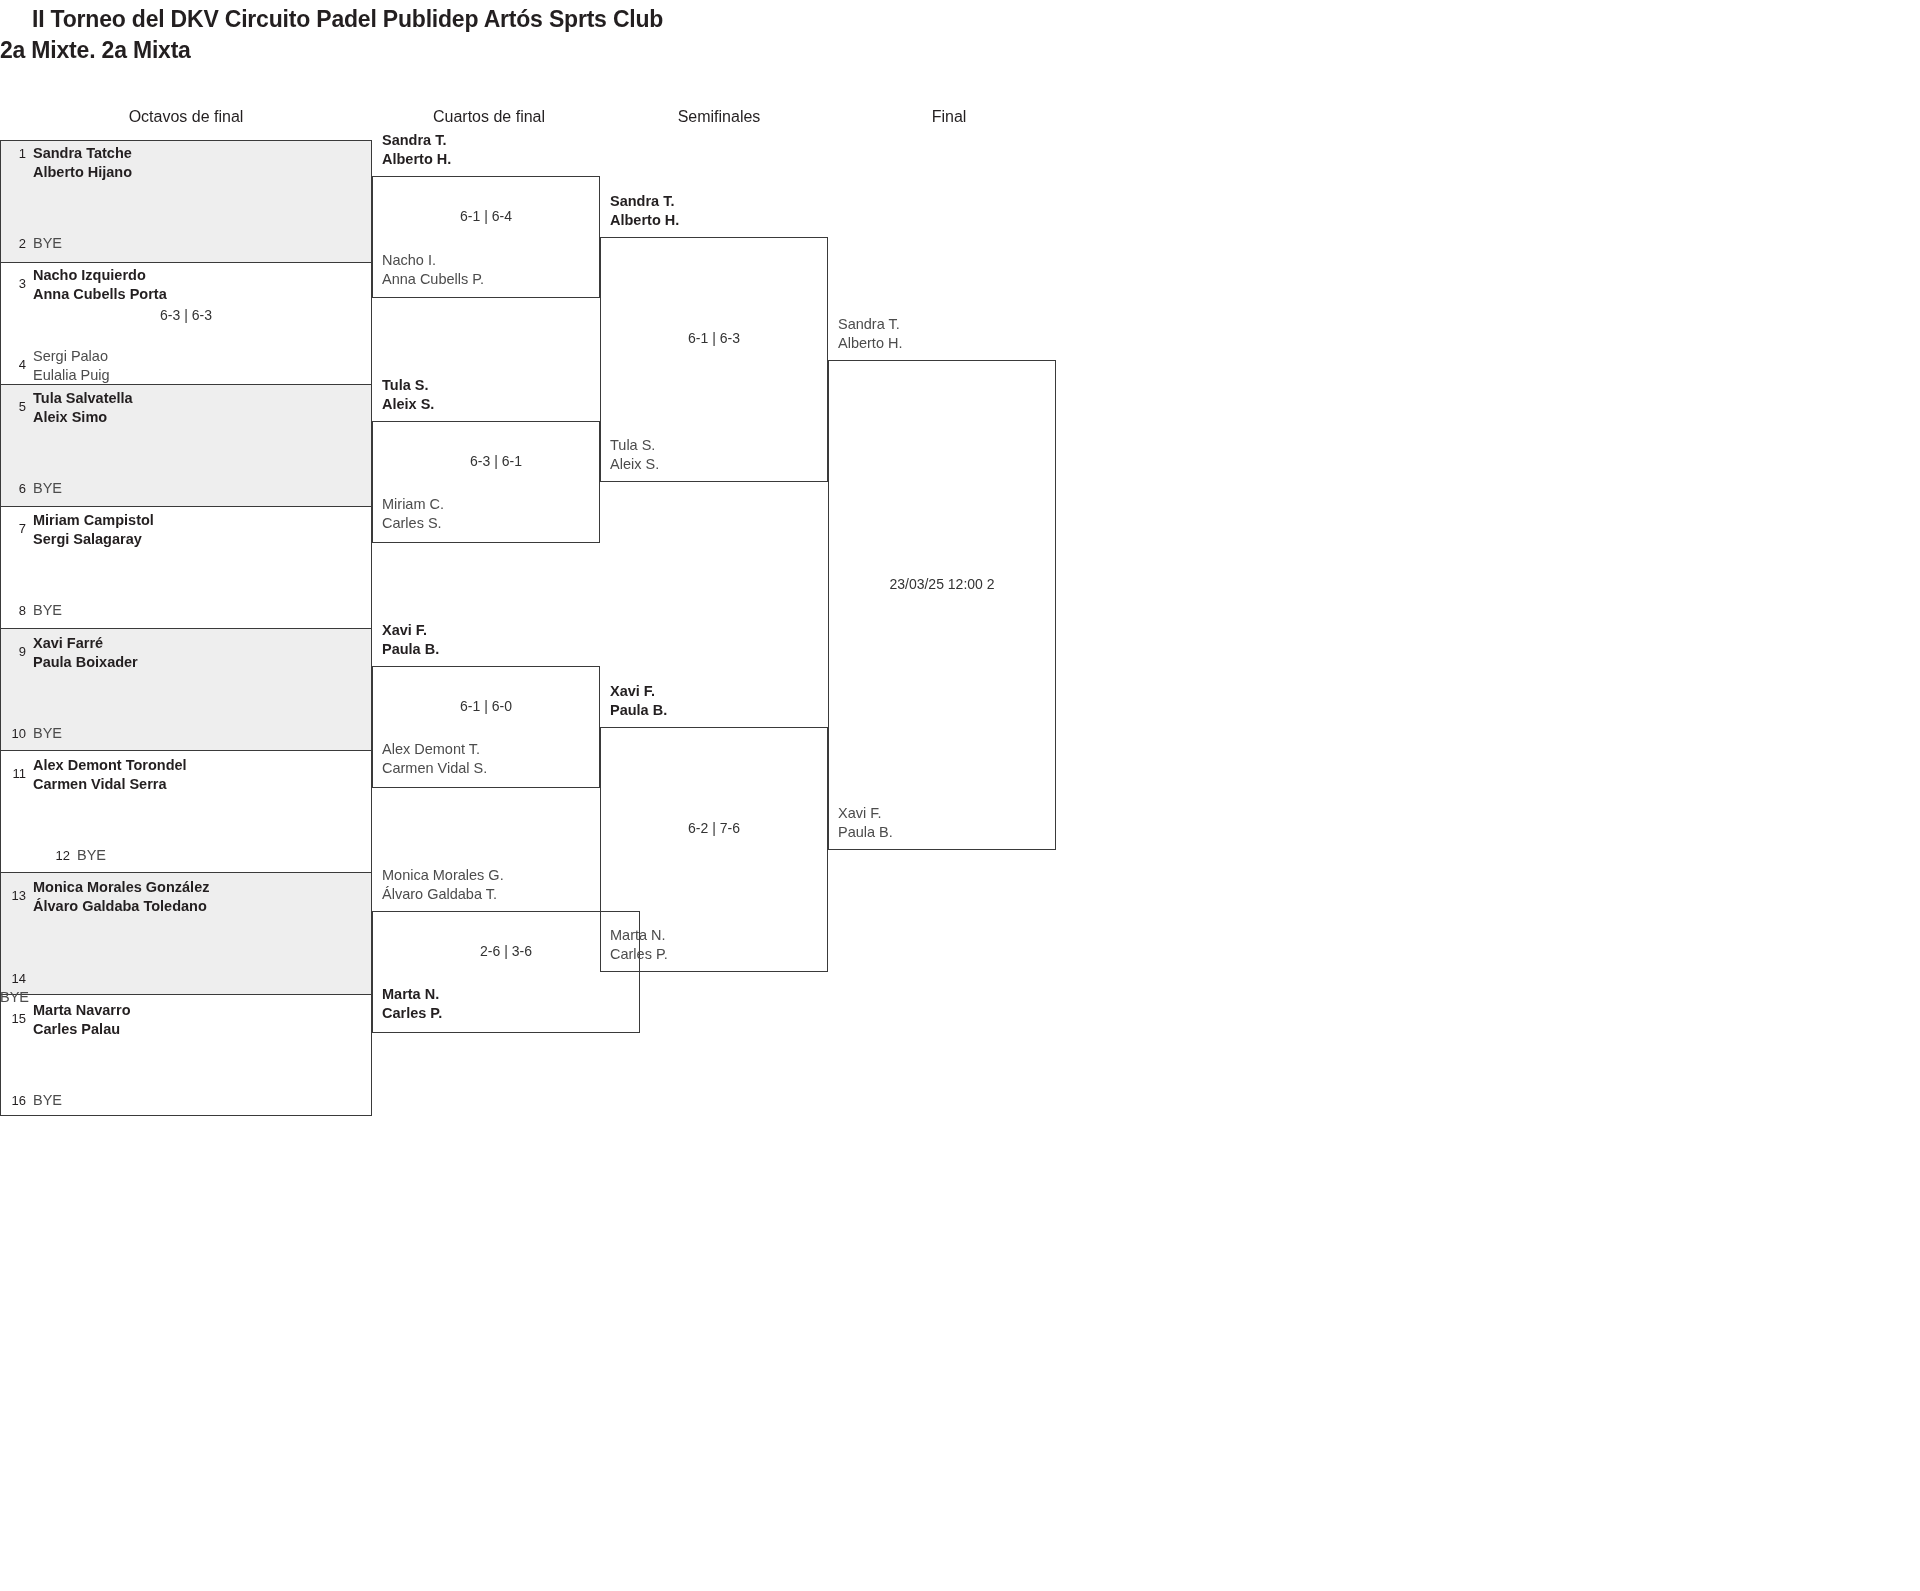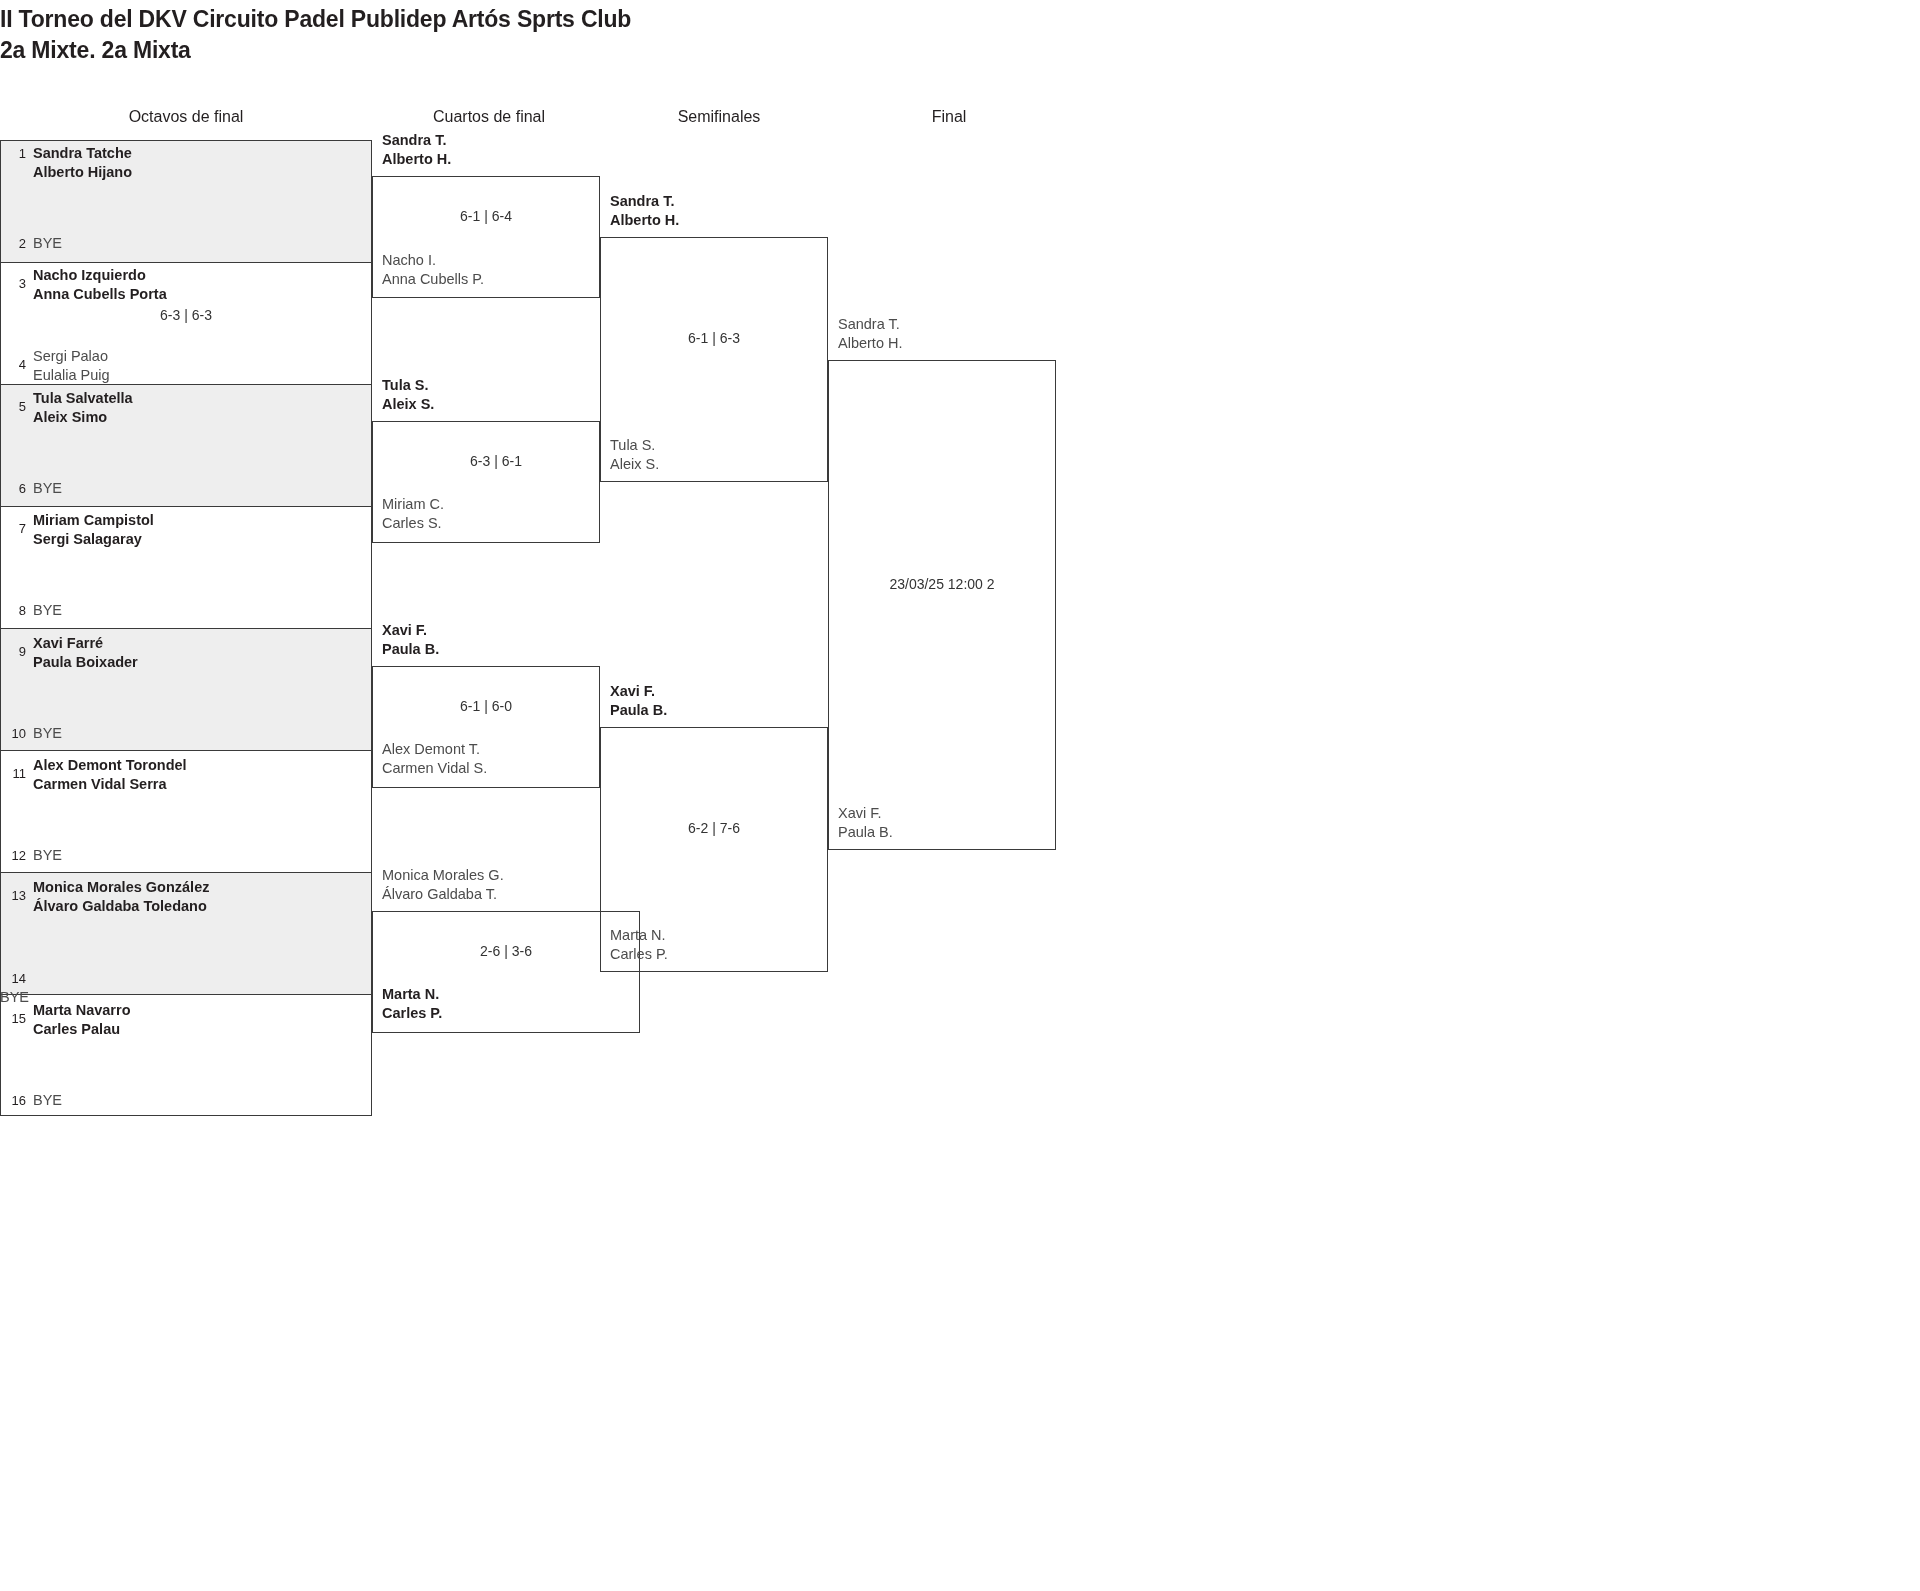--- a/index.html
+++ b/index.html
@@ -23,20 +23,21 @@
     top: 4px;
     width: 1200px;
   }
   .title-line-1 {
     font-size: 23px;
     font-weight: 700;
     line-height: 31px;
     letter-spacing: -0.2px;
     color: #231f20;
     white-space: nowrap;
+    padding-left: 32px;
   }
   .title-line-2 {
     font-size: 23px;
     font-weight: 700;
     line-height: 31px;
     letter-spacing: -0.2px;
     color: #231f20;
     white-space: nowrap;
   }
 
@@ -248,21 +249,21 @@
     <span class="seed-names bye">BYE</span>
   </div>
 
   <div class="seed-entry" style="top:616px;">
     <span class="seed-num low">11</span>
     <span class="seed-names win">
       <span>Alex Demont Torondel</span><br>
       <span>Carmen Vidal Serra</span>
     </span>
   </div>
-  <div class="seed-entry" style="top:706px;">
+  <div class="seed-entry" style="top:706px;padding-left:44px;">
     <span class="seed-num">12</span>
     <span class="seed-names bye">BYE</span>
   </div>
 
   <div class="seed-entry" style="top:738px;">
     <span class="seed-num low">13</span>
     <span class="seed-names win">
       <span>Monica Morales González</span><br>
       <span>Álvaro Galdaba Toledano</span>
     </span>

